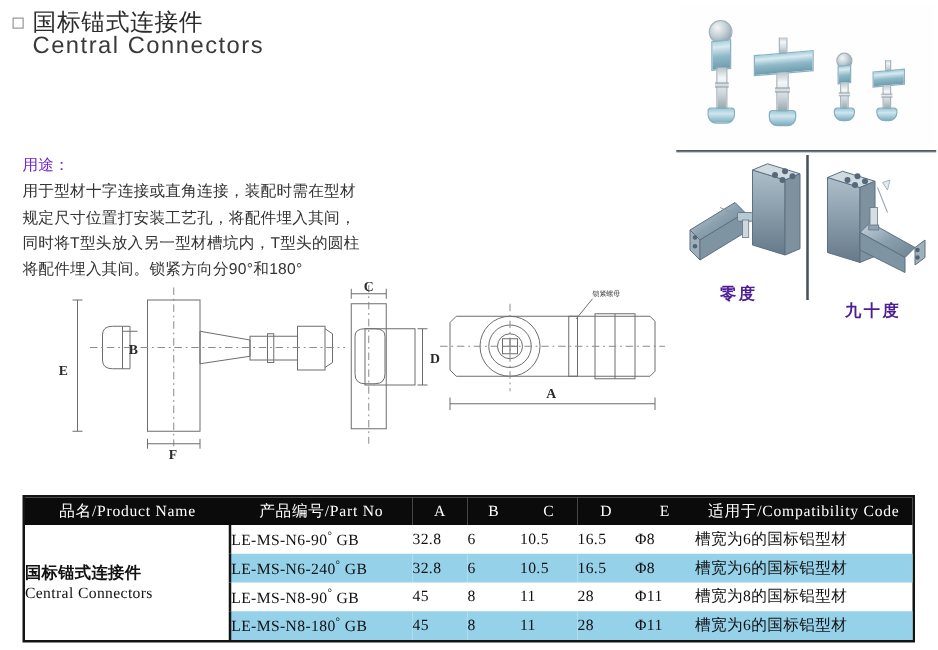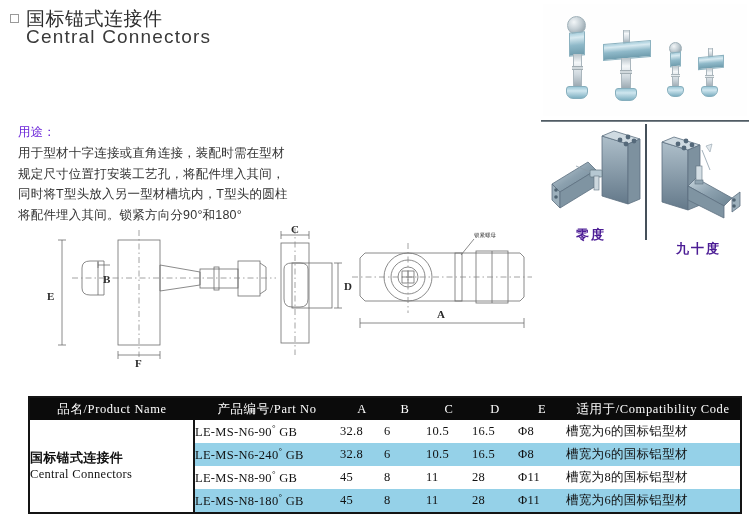--- a/index.html
+++ b/index.html
@@ -91,21 +91,21 @@
   }
   .ring {
     background: linear-gradient(to bottom, #8a979e, #e8eef1, #8a979e);
   }
 
   
   .drawings { position: absolute; left: 0; top: 225px; width: 540px; height: 145px; }
 
   
   .table-wrap {
-    position: absolute; left: 28px; top: 396px;
+    position: absolute; left: 18px; top: 396px;
     width: 714px; height: 118px;
     border: 2px solid #141414;
     background: #fff;
   }
   table.spec {
     width: 100%; height: 100%;
     border-collapse: collapse;
     table-layout: fixed;
   }
   table.spec thead th {

